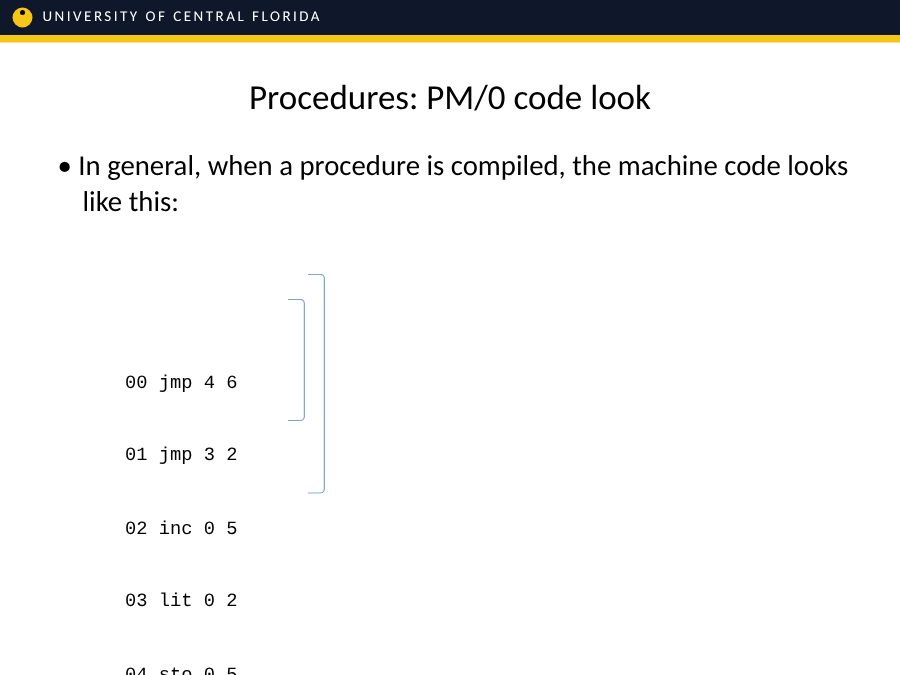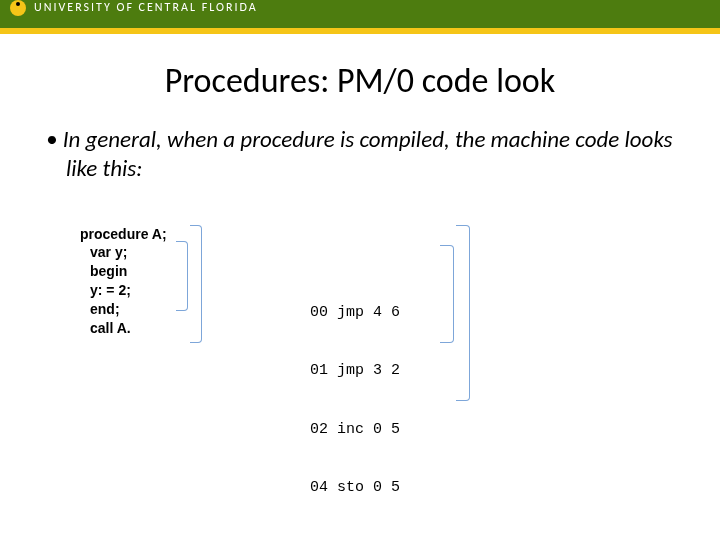--- a/index.html
+++ b/index.html
@@ -1,24 +1,24 @@
 <!DOCTYPE html>
 <html><head>
 <meta charset="utf-8">
 <style>
   * { box-sizing: border-box; margin: 0; padding: 0; }
   html, body { width: 720px; height: 540px; background: #fff; font-family: Calibri, Arial, sans-serif; overflow: hidden; }
-  .header-bar { width: 100%; height: 28px; background: #4d7c0f; display: flex; }
+  .header-bar { width: 100%; height: 28px; background: #0f172a; display: flex; align-items: center; }
   .logo-dot { width: 16px; height: 16px; border-radius: 50%; background: #f5c518; margin-left: 10px; position: relative; }
   .logo-dot::after { content: ""; position: absolute; left: 6px; top: 2px; width: 4px; height: 4px; background: #000; border-radius: 50%; }
   .logo-text { color: #fff; font-size: 12px; letter-spacing: 2px; margin-left: 8px; font-weight: 500; }
   .gold-bar { width: 100%; height: 6px; background: #f5c518; }
   .slide { padding: 18px 40px 0 40px; position: relative; }
-  .title { font-size: 34px; text-align: center; margin-top: 8px; margin-bottom: 24px; font-weight: 400; }
-  .bullet { font-size: 23px; line-height: 1.25; margin-left: 6px; text-indent: -20px; padding-left: 20px; font-style: italic; }
+  .title { font-size: 28px; text-align: center; margin-top: 8px; margin-bottom: 24px; font-weight: 400; }
+  .bullet { font-size: 23px; line-height: 1.25; margin-left: 6px; text-indent: -20px; padding-left: 20px; }
   .bullet::before { content: "• "; }
   .content-row { display: flex; margin-top: 42px; align-items: flex-start; position: relative; }
   .col-source { width: 170px; margin-left: 40px; font-family: Arial, sans-serif; font-size: 14px; font-weight: 700; color: #000; line-height: 1.35; position: relative; }
   .col-machine { width: 190px; margin-left: 60px; font-family: "Courier New", monospace; font-size: 15px; line-height: 1.3; white-space: pre; position: relative; }
   .col-note { width: 140px; margin-left: 8px; font-family: Arial, sans-serif; font-size: 14px; font-weight: 700; line-height: 1.35; margin-top: 40px; }
   .indent1 { padding-left: 10px; }
   
   .bracket { position: absolute; border: 1.5px solid #7da6d9; border-left: none; }
   .br-src-outer { left: 110px; top: 0; height: 118px; width: 12px; border-radius: 0 4px 4px 0; }
   .br-src-inner { left: 96px; top: 16px; height: 70px; width: 12px; border-radius: 0 4px 4px 0; }
@@ -33,37 +33,28 @@
   <div class="logo-text">UNIVERSITY OF CENTRAL FLORIDA</div>
 </div>
 <div class="gold-bar"></div>
 
 <div class="slide">
   <h1 class="title">Procedures: PM/0 code look</h1>
   <p class="bullet">In general, when a procedure is compiled, the machine code looks like this:</p>
 
   <div class="content-row">
 
-    <div class="col-source">
-      <div class="bracket br-src-outer"></div>
-      <div class="bracket br-src-inner"></div>
-      <div>procedure A;</div>
-      <div class="indent1">var y;</div>
-      <div class="indent1">begin</div>
-      <div class="indent1">y: = 2;</div>
-      <div class="indent1">end;</div>
-      <div class="indent1">call A.</div>
-    </div>
 
     <div class="col-machine">
       <div class="bracket br-mc-outer"></div>
       <div class="bracket br-mc-inner"></div>
       <div>00 jmp 4 6</div>
       <div>01 jmp 3 2</div>
       <div>02 inc 0 5</div>
+      <div>03 lit 0 2</div>
       <div>04 sto 0 5</div>
       
       
       
       
     </div>
 
 
   </div>
 </div>

